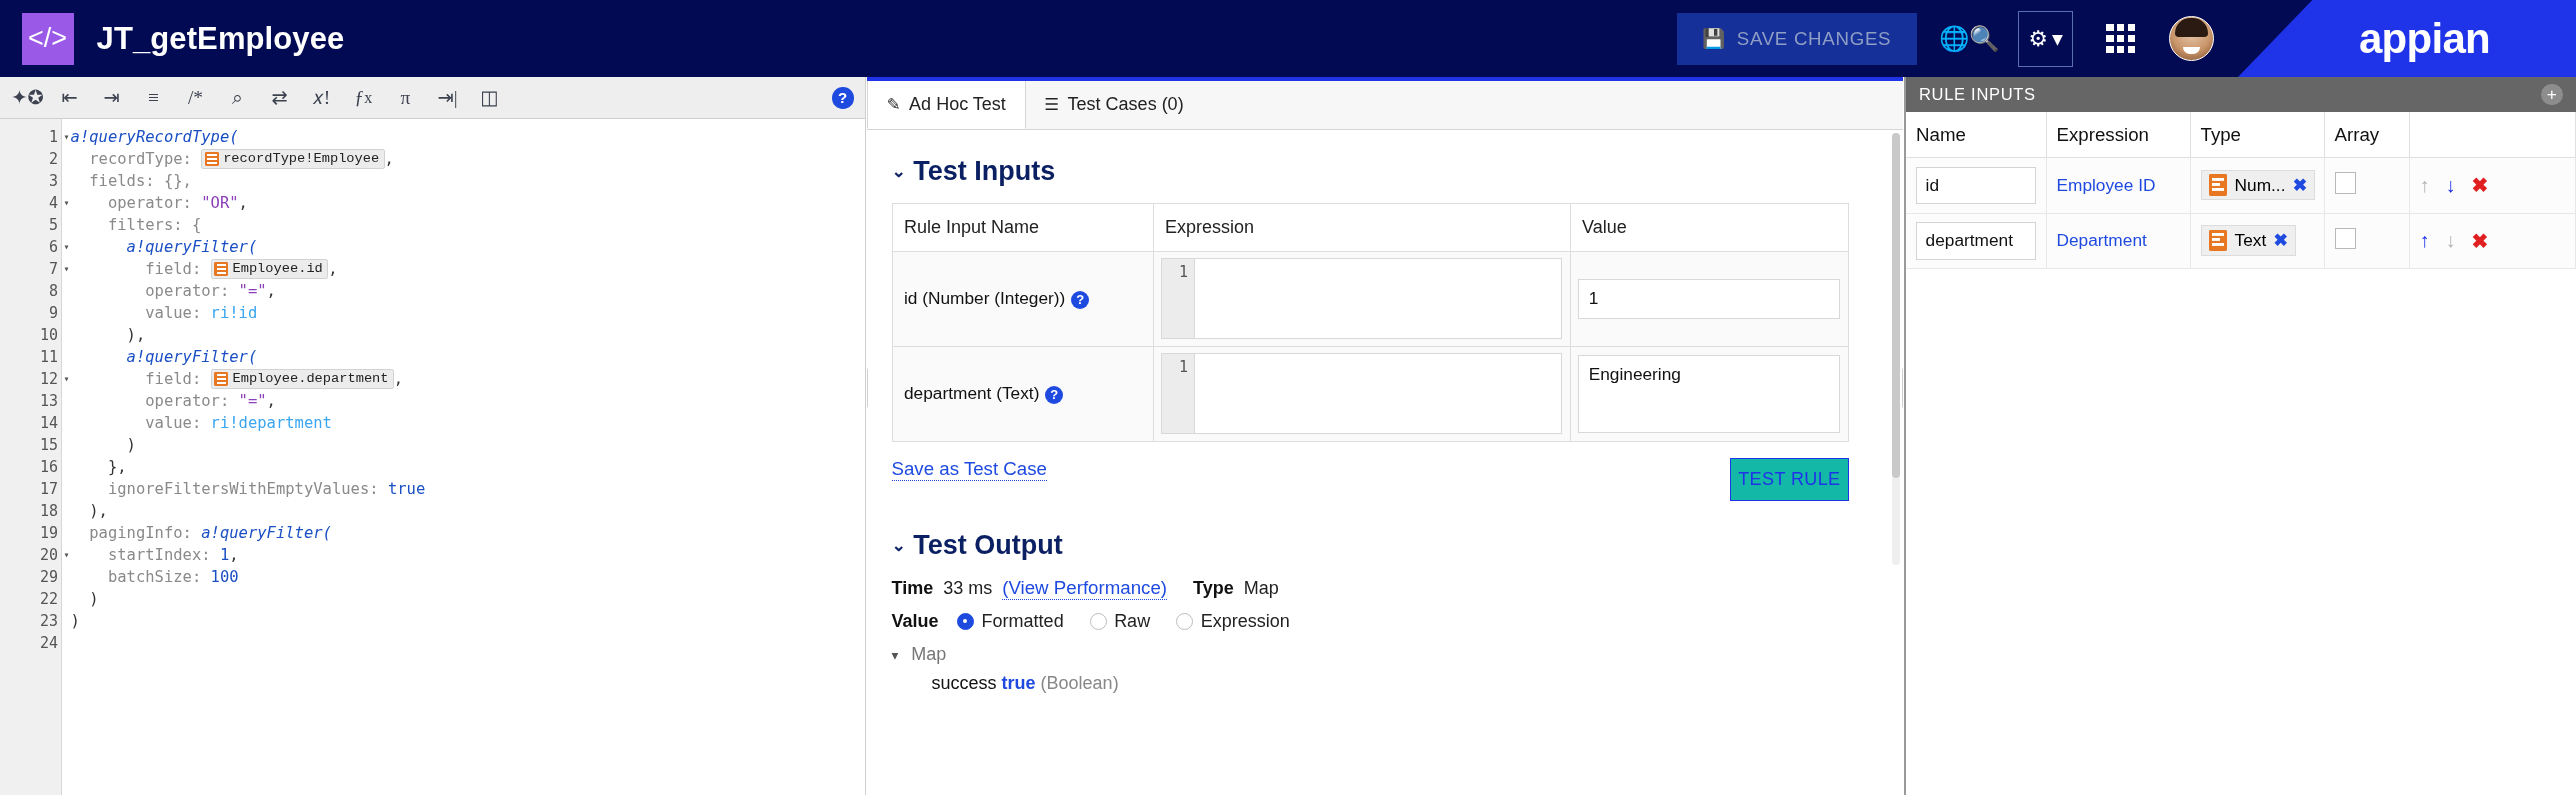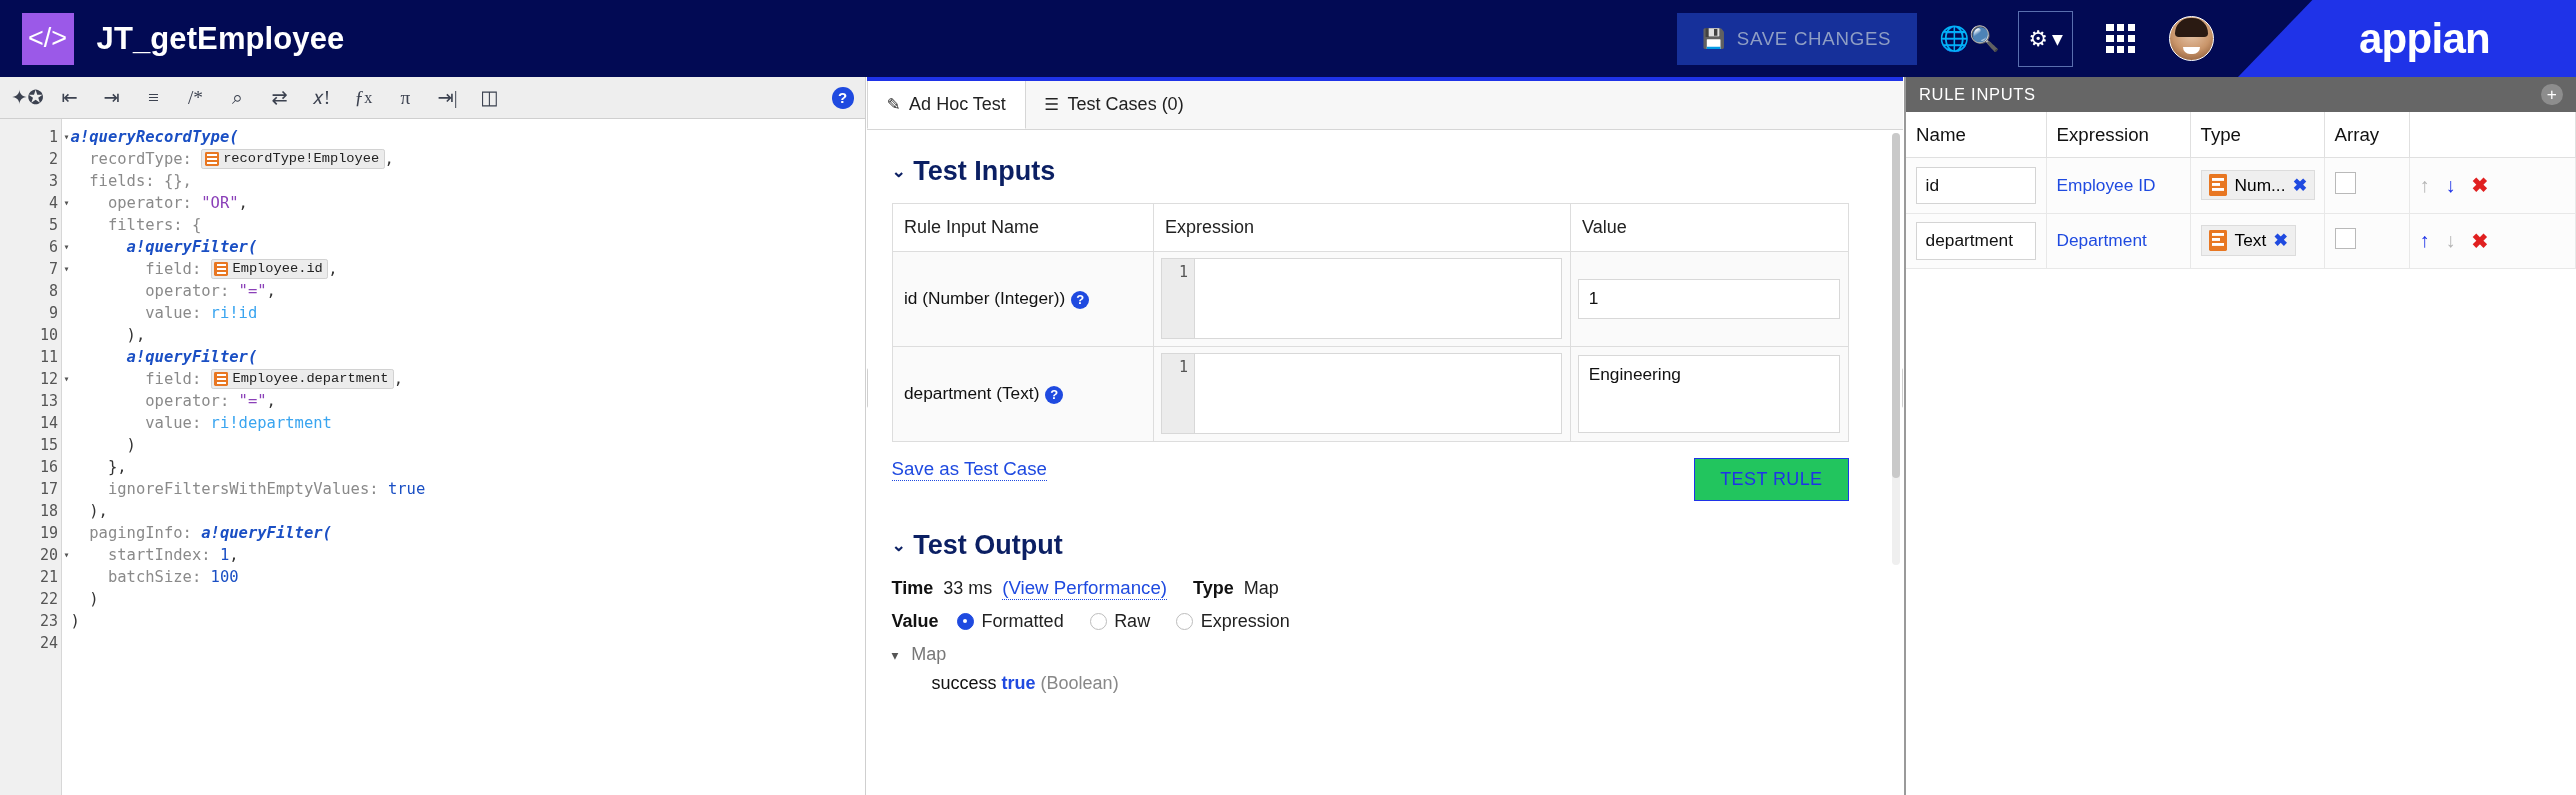--- a/index.html
+++ b/index.html
@@ -109,21 +109,21 @@
   .gutter .ln .fold {
     position: absolute; right: -8.6px; top: 0; font-size: 10px; color: #555;
   }
   .code-lines {
     flex: 1; padding-top: 7.2px; padding-left: 8.6px; overflow: hidden;
   }
   .cl {
     height: 22px; line-height: 22px; font-size: 15.5px; white-space: pre;
     color: #8a8a8a; font-family: "DejaVu Sans Mono", monospace;
   }
-  .fn { color: #1a4fc4; font-style: italic; font-weight: 700; }
+  .fn { color: #1a4fc4; font-style: italic; font-weight: 400; }
   .punc { color: #333; }
   .str { color: #8a3fb8; }
   .kw { color: #1a4fc4; }
   .ri { color: #3aa5f0; }
   .num { color: #1a4fc4; }
   .token {
     display: inline-flex; align-items: center; gap: 4.3px;
     background: #ececec; border: 0.7px solid #d2d2d2; border-radius: 2.2px;
     padding: 0 4.3px 0 2.9px; color: #222; font-size: 13.7px; line-height: 17.3px;
     vertical-align: middle; position: relative; top: -0.7px; font-family: Liberation Mono, monospace;
@@ -201,22 +201,22 @@
 
   .below-table {
     display: flex; align-items: flex-start; justify-content: space-between;
     width: 957px; margin-top: 16px;
   }
   .link {
     color: #1f4ae0; font-size: 18.7px; border-bottom: 0.7px dotted #1f4ae0;
     cursor: pointer;
   }
   .test-rule-btn {
-    border: 0.7px solid #1f33e8; color: #1f33e8; background: #22c55e;
-    font-size: 18px; letter-spacing: 0.4px; padding: 10px 25px; cursor: pointer;
+    border: 0.7px solid #1f33e8; color: #1f33e8; background: #14b8a6;
+    font-size: 18px; letter-spacing: 0.4px; padding: 10px 7px; cursor: pointer;
     font-family: "Liberation Sans", sans-serif;
   }
 
   .out-row { display: flex; align-items: center; gap: 10px; margin: 7.2px 0 11.5px 0; font-size: 18px; }
   .out-row b { font-weight: 700; color: #111; }
   .out-row .plain { color: #222; }
   .radio {
     display: inline-flex; align-items: center; gap: 7.2px; margin-right: 16px;
     font-size: 18px; color: #222; cursor: pointer;
   }
@@ -384,21 +384,21 @@
       <div class="ln">11</div>
       <div class="ln">12<span class="fold">▾</span></div>
       <div class="ln">13</div>
       <div class="ln">14</div>
       <div class="ln">15</div>
       <div class="ln">16</div>
       <div class="ln">17</div>
       <div class="ln">18</div>
       <div class="ln">19</div>
       <div class="ln">20<span class="fold">▾</span></div>
-      <div class="ln">21</div>
+      <div class="ln">29</div>
       <div class="ln">22</div>
       <div class="ln">23</div>
       <div class="ln">24</div>
     </div>
 
     <div class="code-lines">
       <div class="cl"><span class="fn">a!queryRecordType(</span></div>
 
       <div class="cl">  <span>recordType:</span> <span class="token"><i class="tico"></i><span>recordType!Employee</span></span><span class="punc">,</span></div>
 

